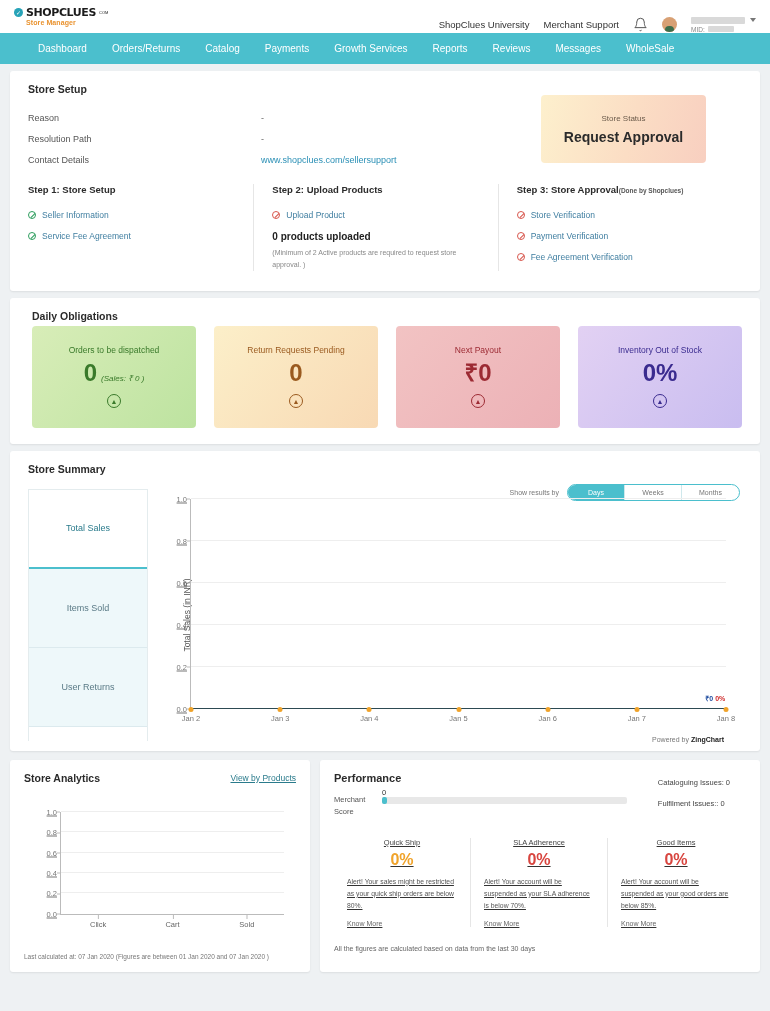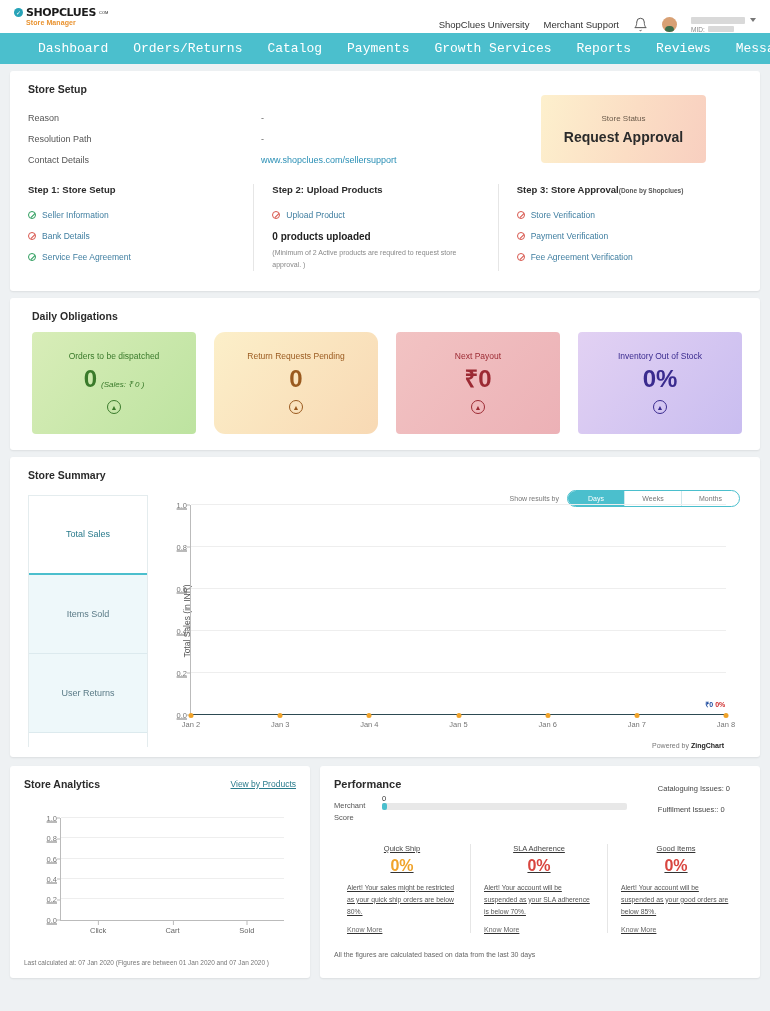--- a/index.html
+++ b/index.html
@@ -63,21 +63,21 @@
   .caret-dn {
     width: 0; height: 0; border-left: 3px solid transparent;
     border-right: 3px solid transparent; border-top: 4px solid #777;
   }
 
   
   .nav {
     height: 31px; background: #4bbfcd;
     display: flex; align-items: center; padding-left: 38px; gap: 25px;
   }
-  .nav-item { font-size: 13px; color: #ffffff; white-space: nowrap; font-family: Liberation Mono, monospace; }
+  .nav-item { font-size: 10px; color: #ffffff; white-space: nowrap; }
 
   
   .card {
     background: #fff; margin: 7px 10px 0 10px;
     border-radius: 3px; box-shadow: 0 1px 2px rgba(0,0,0,.08);
   }
   .card-title { font-size: 10.5px; font-weight: bold; color: #2b2b2b; }
 
   
   .setup { padding: 12px 18px 14px 18px; position: relative; }
@@ -113,37 +113,37 @@
     content: ""; position: absolute; left: 1px; top: 3px;
     width: 6px; height: 1px; background: #2f9e5f; transform: rotate(-45deg);
   }
   .st-icon.bad::after { background: #d8584f; transform: rotate(-45deg); }
   .step-label { font-size: 8.5px; color: #3f7ea0; }
   .prod-count { font-size: 10px; font-weight: bold; color: #222; margin: 6px 0 5px 0; }
   .prod-note { font-size: 7px; color: #888; line-height: 1.7; max-width: 220px; }
 
   
   .daily { padding: 12px 18px 16px 22px; }
-  .tiles { display: flex; gap: 18px; margin-top: 10px; }
+  .tiles { display: flex; gap: 18px; margin-top: 4px; }
   .tile {
     flex: 1; height: 102px; border-radius: 4px;
     display: flex; flex-direction: column; align-items: center;
     justify-content: center; gap: 6px;
   }
   .tile-label { font-size: 8.5px; }
   .tile-valrow { display: flex; align-items: baseline; gap: 4px; }
   .tile-value { font-size: 24px; font-weight: bold; line-height: 1; }
   .tile-sub { font-size: 8px; font-style: italic; }
   .circ {
     width: 14px; height: 14px; border-radius: 50%;
     border: 1px solid currentColor; display: flex;
     align-items: center; justify-content: center; font-size: 7px; margin-top: 3px;
   }
   .t1 { background: linear-gradient(130deg,#d8edb8,#bde3a0); color:#3a7a2b; }
-  .t2 { background: linear-gradient(130deg,#fcefc9,#f8d9b4); color:#9a5a1f;border-radius:11px; }
+  .t2 { background: linear-gradient(130deg,#fcefc9,#f8d9b4); color:#9a5a1f; }
   .t3 { background: linear-gradient(130deg,#f2c3c3,#ecb1b6); color:#9c2a33; }
   .t4 { background: linear-gradient(130deg,#e2d1f3,#c9bdf0); color:#3a2b8f; }
 
   
   .summary { padding: 12px 18px 10px 18px; position: relative; }
   .toggle-row {
     position: absolute; right: 20px; top: 33px;
     display: flex; align-items: center; gap: 8px;
   }
   .toggle-lbl { font-size: 7px; color: #777; }
@@ -330,24 +330,20 @@
       </div>
     </div>
 
     <div class="steps">
 
       <div class="step">
         <div class="step-head">Step 1: Store Setup</div>
         <div class="step-item">
           <span class="st-icon"></span>
           <span class="step-label">Seller Information</span>
-        </div>
-        <div class="step-item">
-          <span class="st-icon bad"></span>
-          <span class="step-label">Bank Details</span>
         </div>
         <div class="step-item">
           <span class="st-icon"></span>
           <span class="step-label">Service Fee Agreement</span>
         </div>
       </div>
 
       <div class="step mid">
         <div class="step-head">Step 2: Upload Products</div>
         <div class="step-item">

